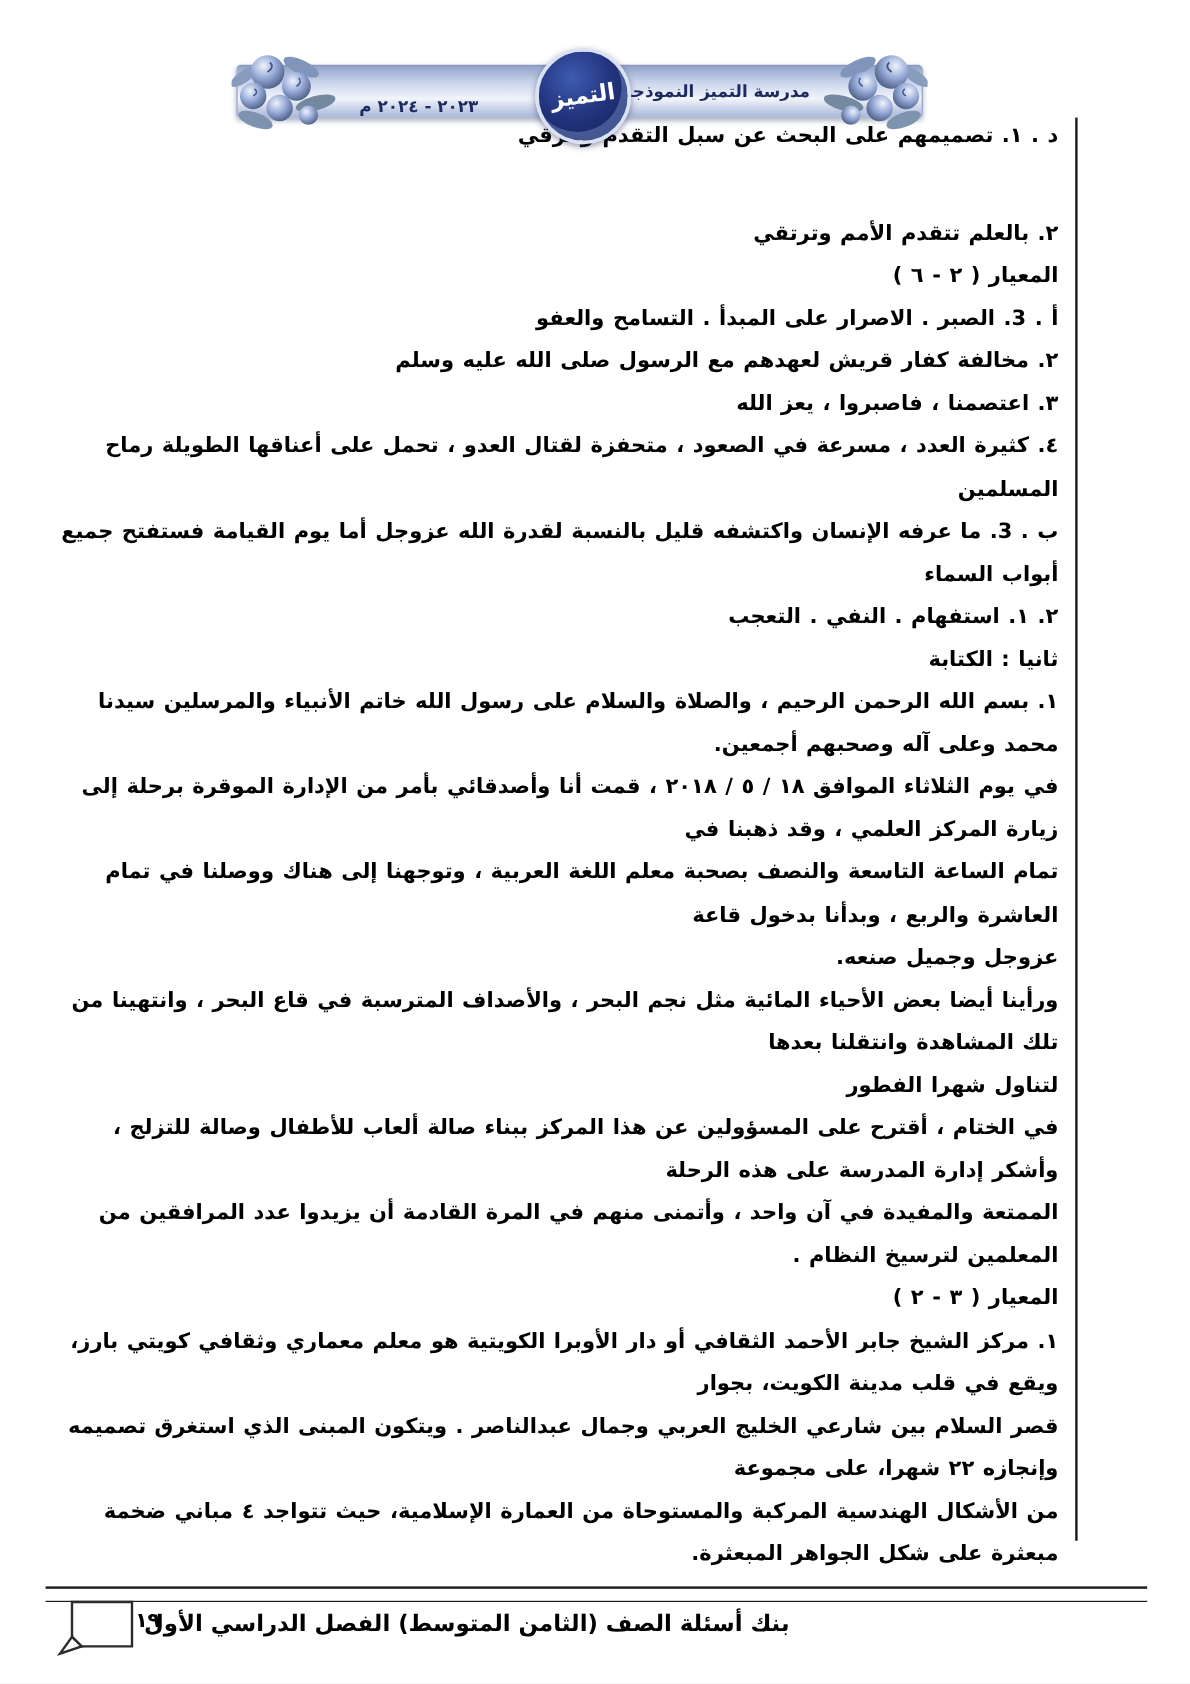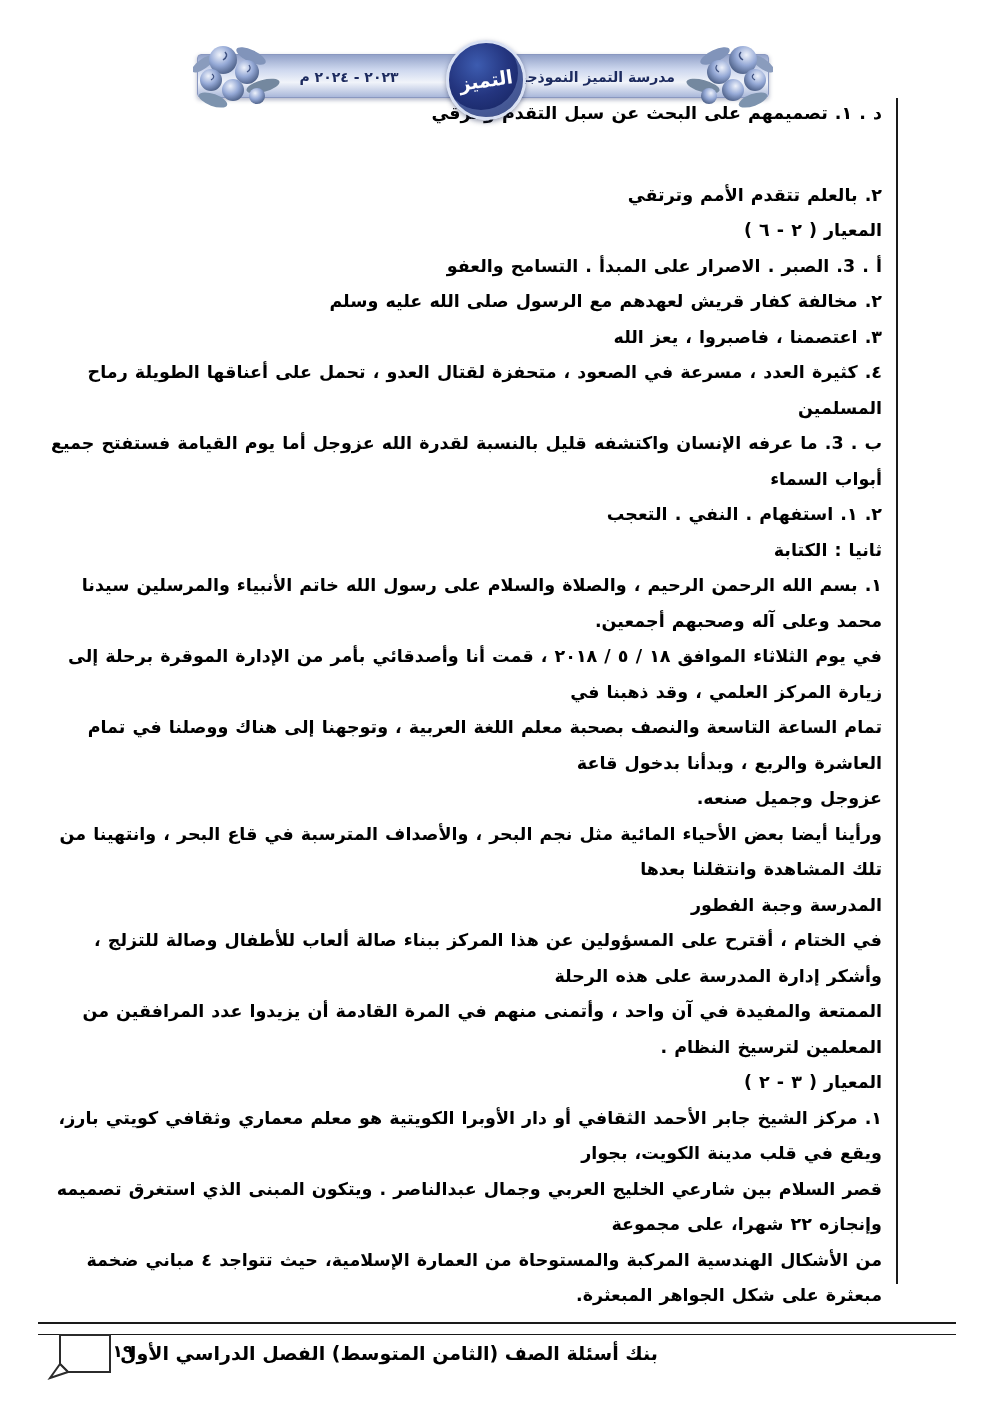--- a/index.html
+++ b/index.html
@@ -10,21 +10,21 @@
 
   
   .banner{position:absolute;top:38px;left:193px;width:580px;height:78px;}
   .banner-bar{
     position:absolute;top:16px;left:4px;right:4px;height:42px;border-radius:4px;
     background:linear-gradient(180deg,#93a2c9 0%,#cdd7ee 35%,#f1f4fa 65%,#aab8da 100%);
     border:1px solid #8a98c0;box-shadow:0 2px 4px rgba(80,90,130,.45);
   }
   .school-name{position:absolute;top:31px;left:330px;width:152px;text-align:center;
     font-size:14px;font-weight:bold;color:#1c2a5e;white-space:nowrap;}
-  .school-year{position:absolute;top:31px;left:96px;width:120px;text-align:center;
+  .school-year{position:absolute;top:43px;left:96px;width:120px;text-align:center;
     font-size:14px;font-weight:bold;color:#1c2a5e;white-space:nowrap;}
   .logo{
     position:absolute;top:2px;left:50%;margin-left:-37px;width:74px;height:74px;border-radius:50%;
     background:radial-gradient(circle at 38% 30%,#3d5cb0 0%,#24357f 45%,#101d52 100%);
     border:3px solid #d9e1f3;
     box-shadow:0 2px 5px rgba(40,50,90,.5), inset -5px -7px 0 rgba(150,175,230,.35);
     display:flex;align-items:center;justify-content:center;z-index:3;
   }
   .logo-text{color:#ffffff;font-size:19px;font-weight:bold;transform:rotate(-8deg);}
   .flowers{position:absolute;top:0;z-index:2;}
@@ -122,21 +122,21 @@
     <p>٣. اعتصمنا ، فاصبروا ، يعز الله</p>
     <p>٤. كثيرة العدد ، مسرعة في الصعود ، متحفزة لقتال العدو ، تحمل على أعناقها الطويلة رماح المسلمين</p>
     <p>ب . 3. ما عرفه الإنسان واكتشفه قليل بالنسبة لقدرة الله عزوجل أما يوم القيامة فستفتح جميع أبواب السماء</p>
     <p>٢. ١. استفهام . النفي . التعجب</p>
     <p class="gap-md">ثانيا : الكتابة</p>
     <p>١. بسم الله الرحمن الرحيم ، والصلاة والسلام على رسول الله خاتم الأنبياء والمرسلين سيدنا محمد وعلى آله وصحبهم أجمعين.</p>
     <p>في يوم الثلاثاء الموافق ١٨ / ٥ / ٢٠١٨ ، قمت أنا وأصدقائي بأمر من الإدارة الموقرة برحلة إلى زيارة المركز العلمي ، وقد ذهبنا في</p>
     <p>تمام الساعة التاسعة والنصف بصحبة معلم اللغة العربية ، وتوجهنا إلى هناك ووصلنا في تمام العاشرة والربع ، وبدأنا بدخول قاعة</p>
     <p>عزوجل وجميل صنعه.</p>
     <p>ورأينا أيضا بعض الأحياء المائية مثل نجم البحر ، والأصداف المترسبة في قاع البحر ، وانتهينا من تلك المشاهدة وانتقلنا بعدها</p>
-    <p>المدرسة وجبة الفطور</p>
+    <p>لتناول شهرا الفطور</p>
     <p>في الختام ، أقترح على المسؤولين عن هذا المركز ببناء صالة ألعاب للأطفال وصالة للتزلج ، وأشكر إدارة المدرسة على هذه الرحلة</p>
     <p>الممتعة والمفيدة في آن واحد ، وأتمنى منهم في المرة القادمة أن يزيدوا عدد المرافقين من المعلمين لترسيخ النظام .</p>
     <p>المعيار ( ٣ - ٢ )</p>
     <p>١. مركز الشيخ جابر الأحمد الثقافي أو دار الأوبرا الكويتية هو معلم معماري وثقافي كويتي بارز، ويقع في قلب مدينة الكويت، بجوار</p>
     <p>قصر السلام بين شارعي الخليج العربي وجمال عبدالناصر . ويتكون المبنى الذي استغرق تصميمه وإنجازه ٢٢ شهرا، على مجموعة</p>
     <p>من الأشكال الهندسية المركبة والمستوحاة من العمارة الإسلامية، حيث تتواجد ٤ مباني ضخمة مبعثرة على شكل الجواهر المبعثرة.</p>
 
   </div>
 
   <div class="right-rule"></div>

